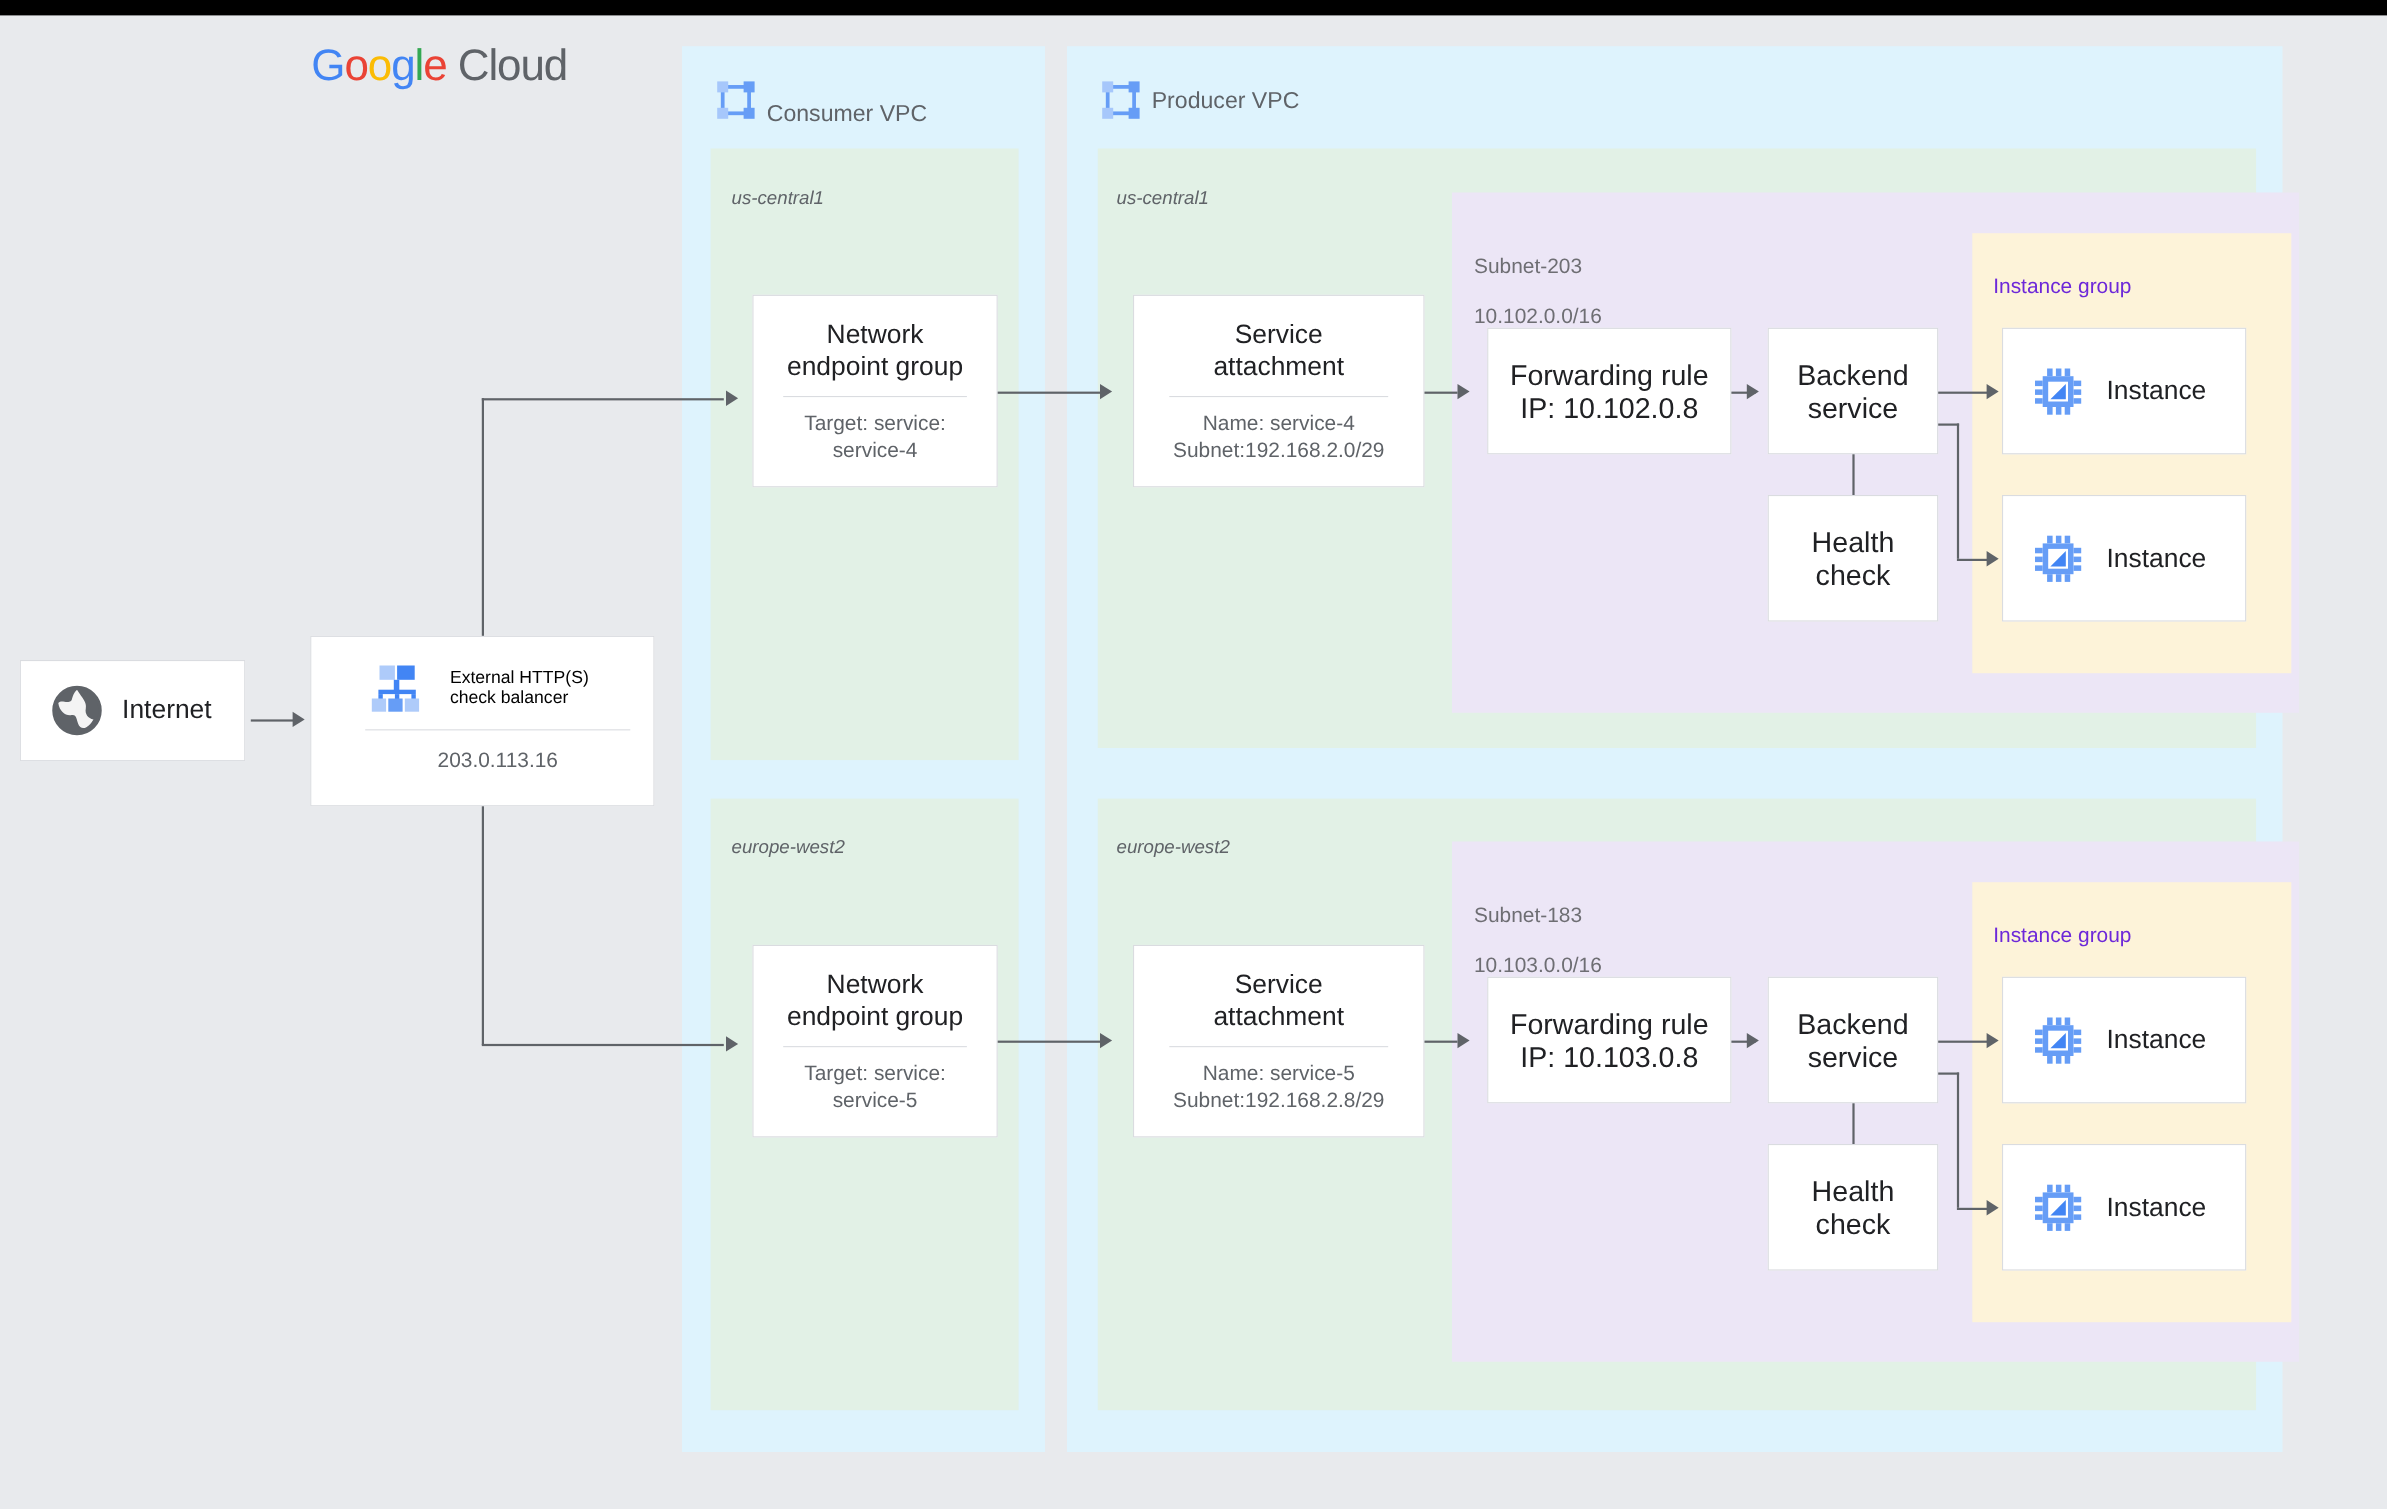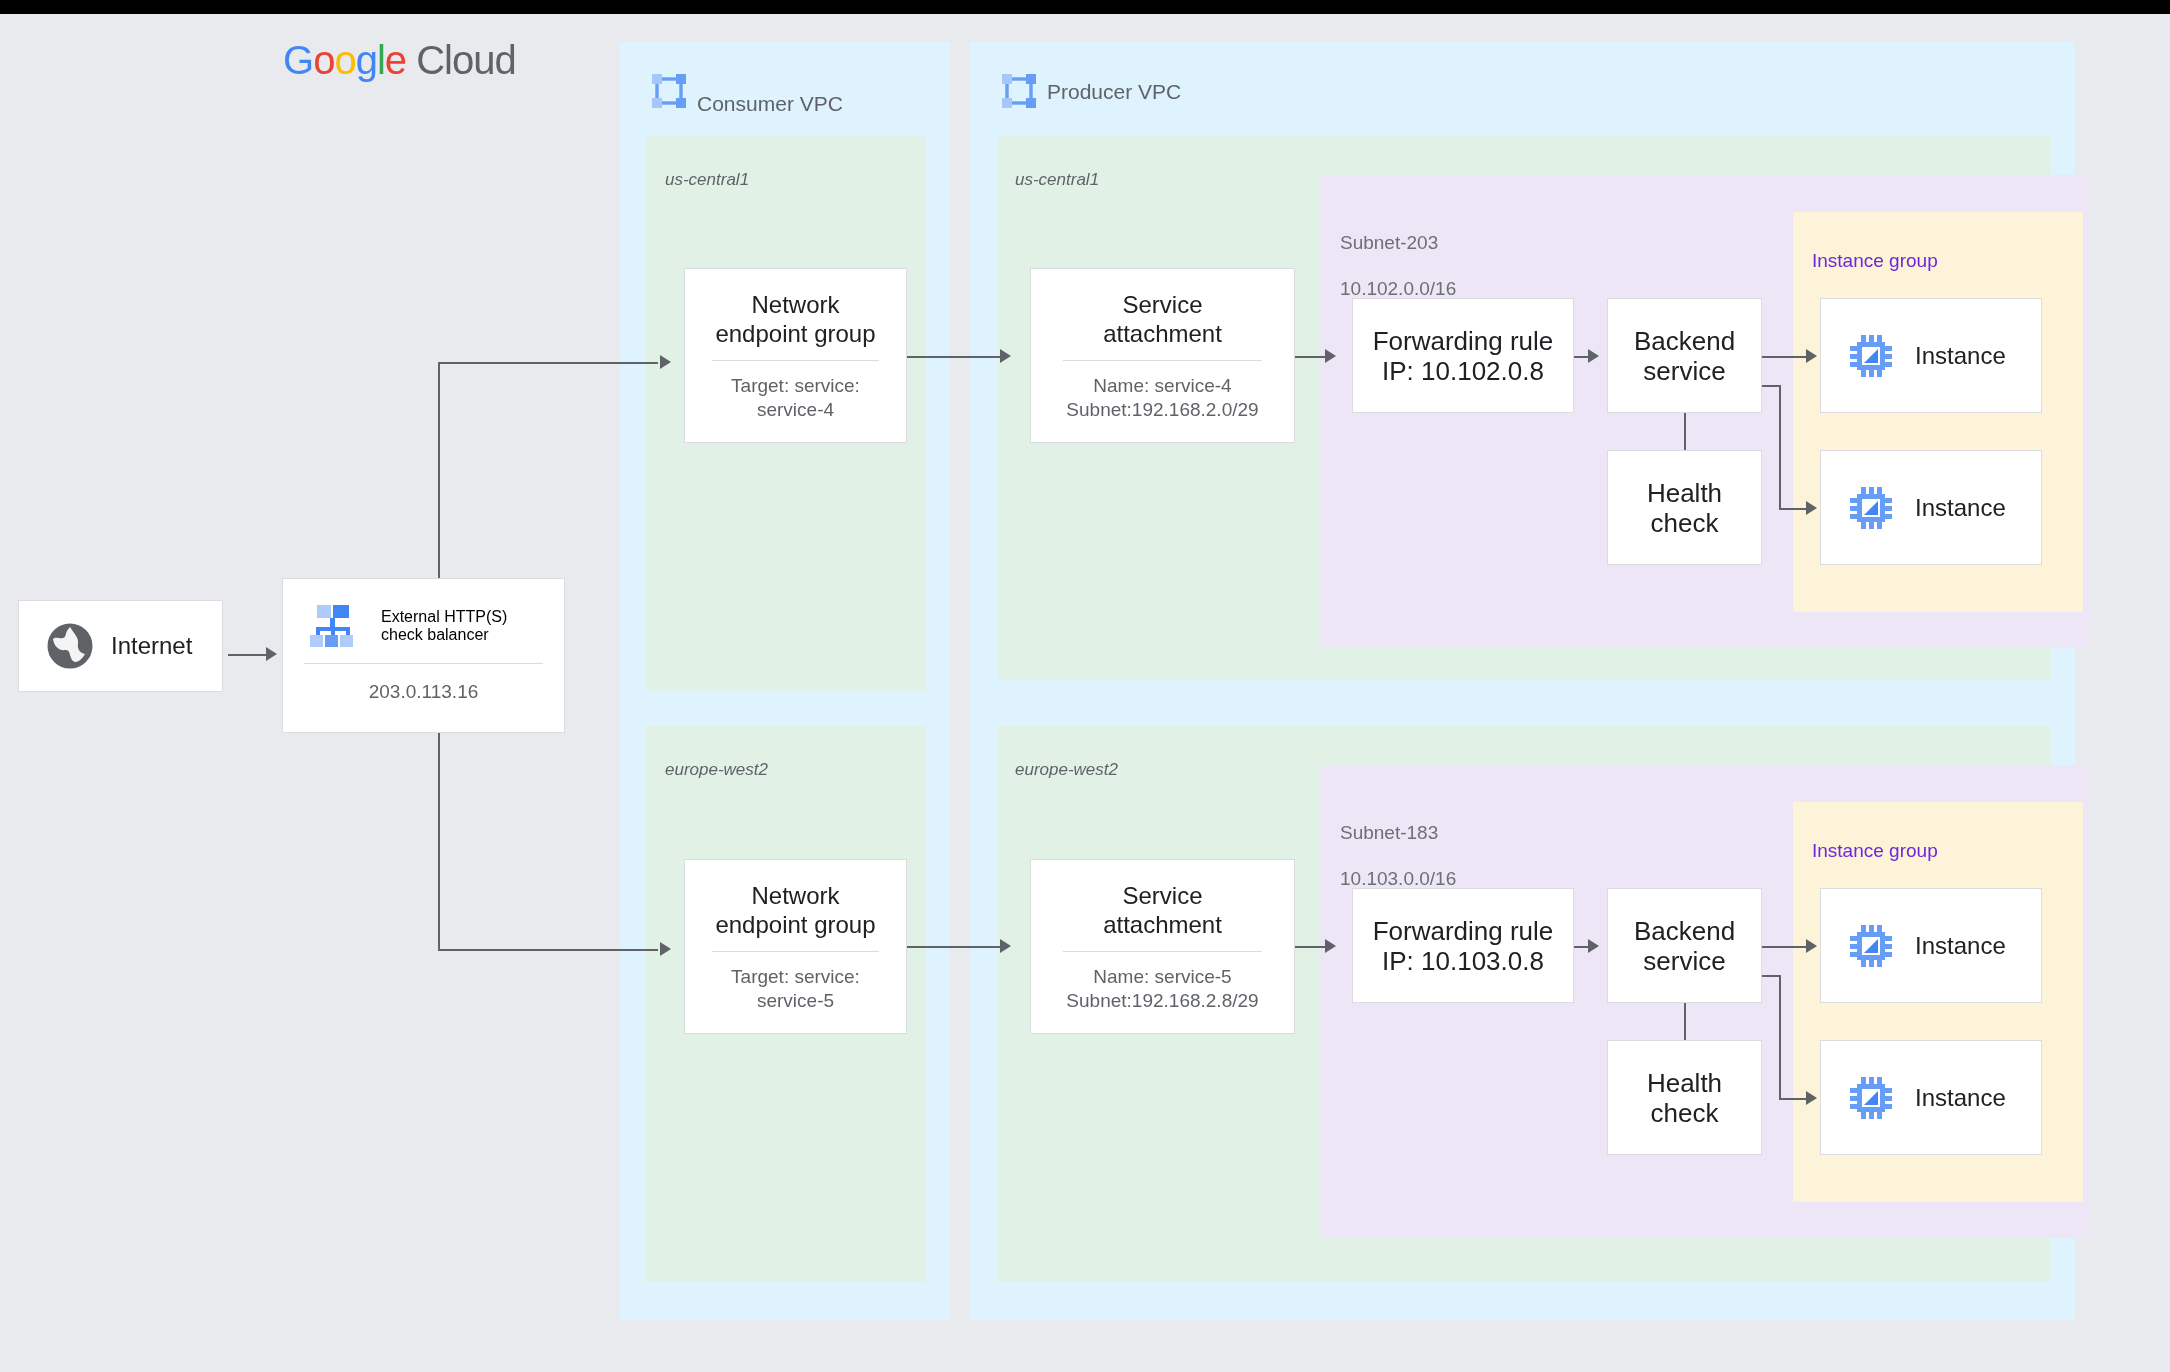--- a/index.html
+++ b/index.html
@@ -312,21 +312,21 @@
   <span style="margin-left:28px;width:46px;height:46px;display:inline-block;">
     <svg width="46" height="46" viewBox="0 0 46 46">
       <circle cx="23" cy="23" r="21" fill="#5f6368"></circle>
       <path d="M23 4 C17 10 20 14 16 15 C12 16 9 13 6 16 C7 24 13 28 18 27 C24 26 22 34 26 38 C30 41 35 36 38 31 C33 30 30 26 31 21 C32 15 28 12 23 4 Z" fill="#ffffff" opacity="0.93"></path>
       <circle cx="23" cy="23" r="21" fill="none" stroke="#5f6368" stroke-width="3"></circle>
     </svg>
   </span>
   <span class="lbl" style="margin-left:18px;">Internet</span>
 </div>
 
-<div class="card" style="left:282px;top:578px;width:283px;height:155px;align-items:stretch;justify-content:flex-start;">
+<div class="card" style="left:282px;top:578px;width:313px;height:155px;align-items:stretch;justify-content:flex-start;padding-left:28px;">
   <div style="display:flex;flex-direction:row;align-items:center;margin:24px 0 0 26px;">
     <span style="width:52px;height:46px;display:inline-block;">
       <svg width="52" height="46" viewBox="0 0 52 46">
         <rect x="8" y="2" width="14" height="13" fill="#aecbfa"></rect>
         <rect x="24" y="2" width="16" height="13" fill="#4285f4"></rect>
         <rect x="21" y="15" width="5" height="10" fill="#4285f4"></rect>
         <rect x="7" y="24" width="34" height="4" fill="#4285f4"></rect>
         <rect x="7" y="28" width="4" height="6" fill="#4285f4"></rect>
         <rect x="22" y="28" width="4" height="6" fill="#4285f4"></rect>
         <rect x="37" y="28" width="4" height="6" fill="#4285f4"></rect>

